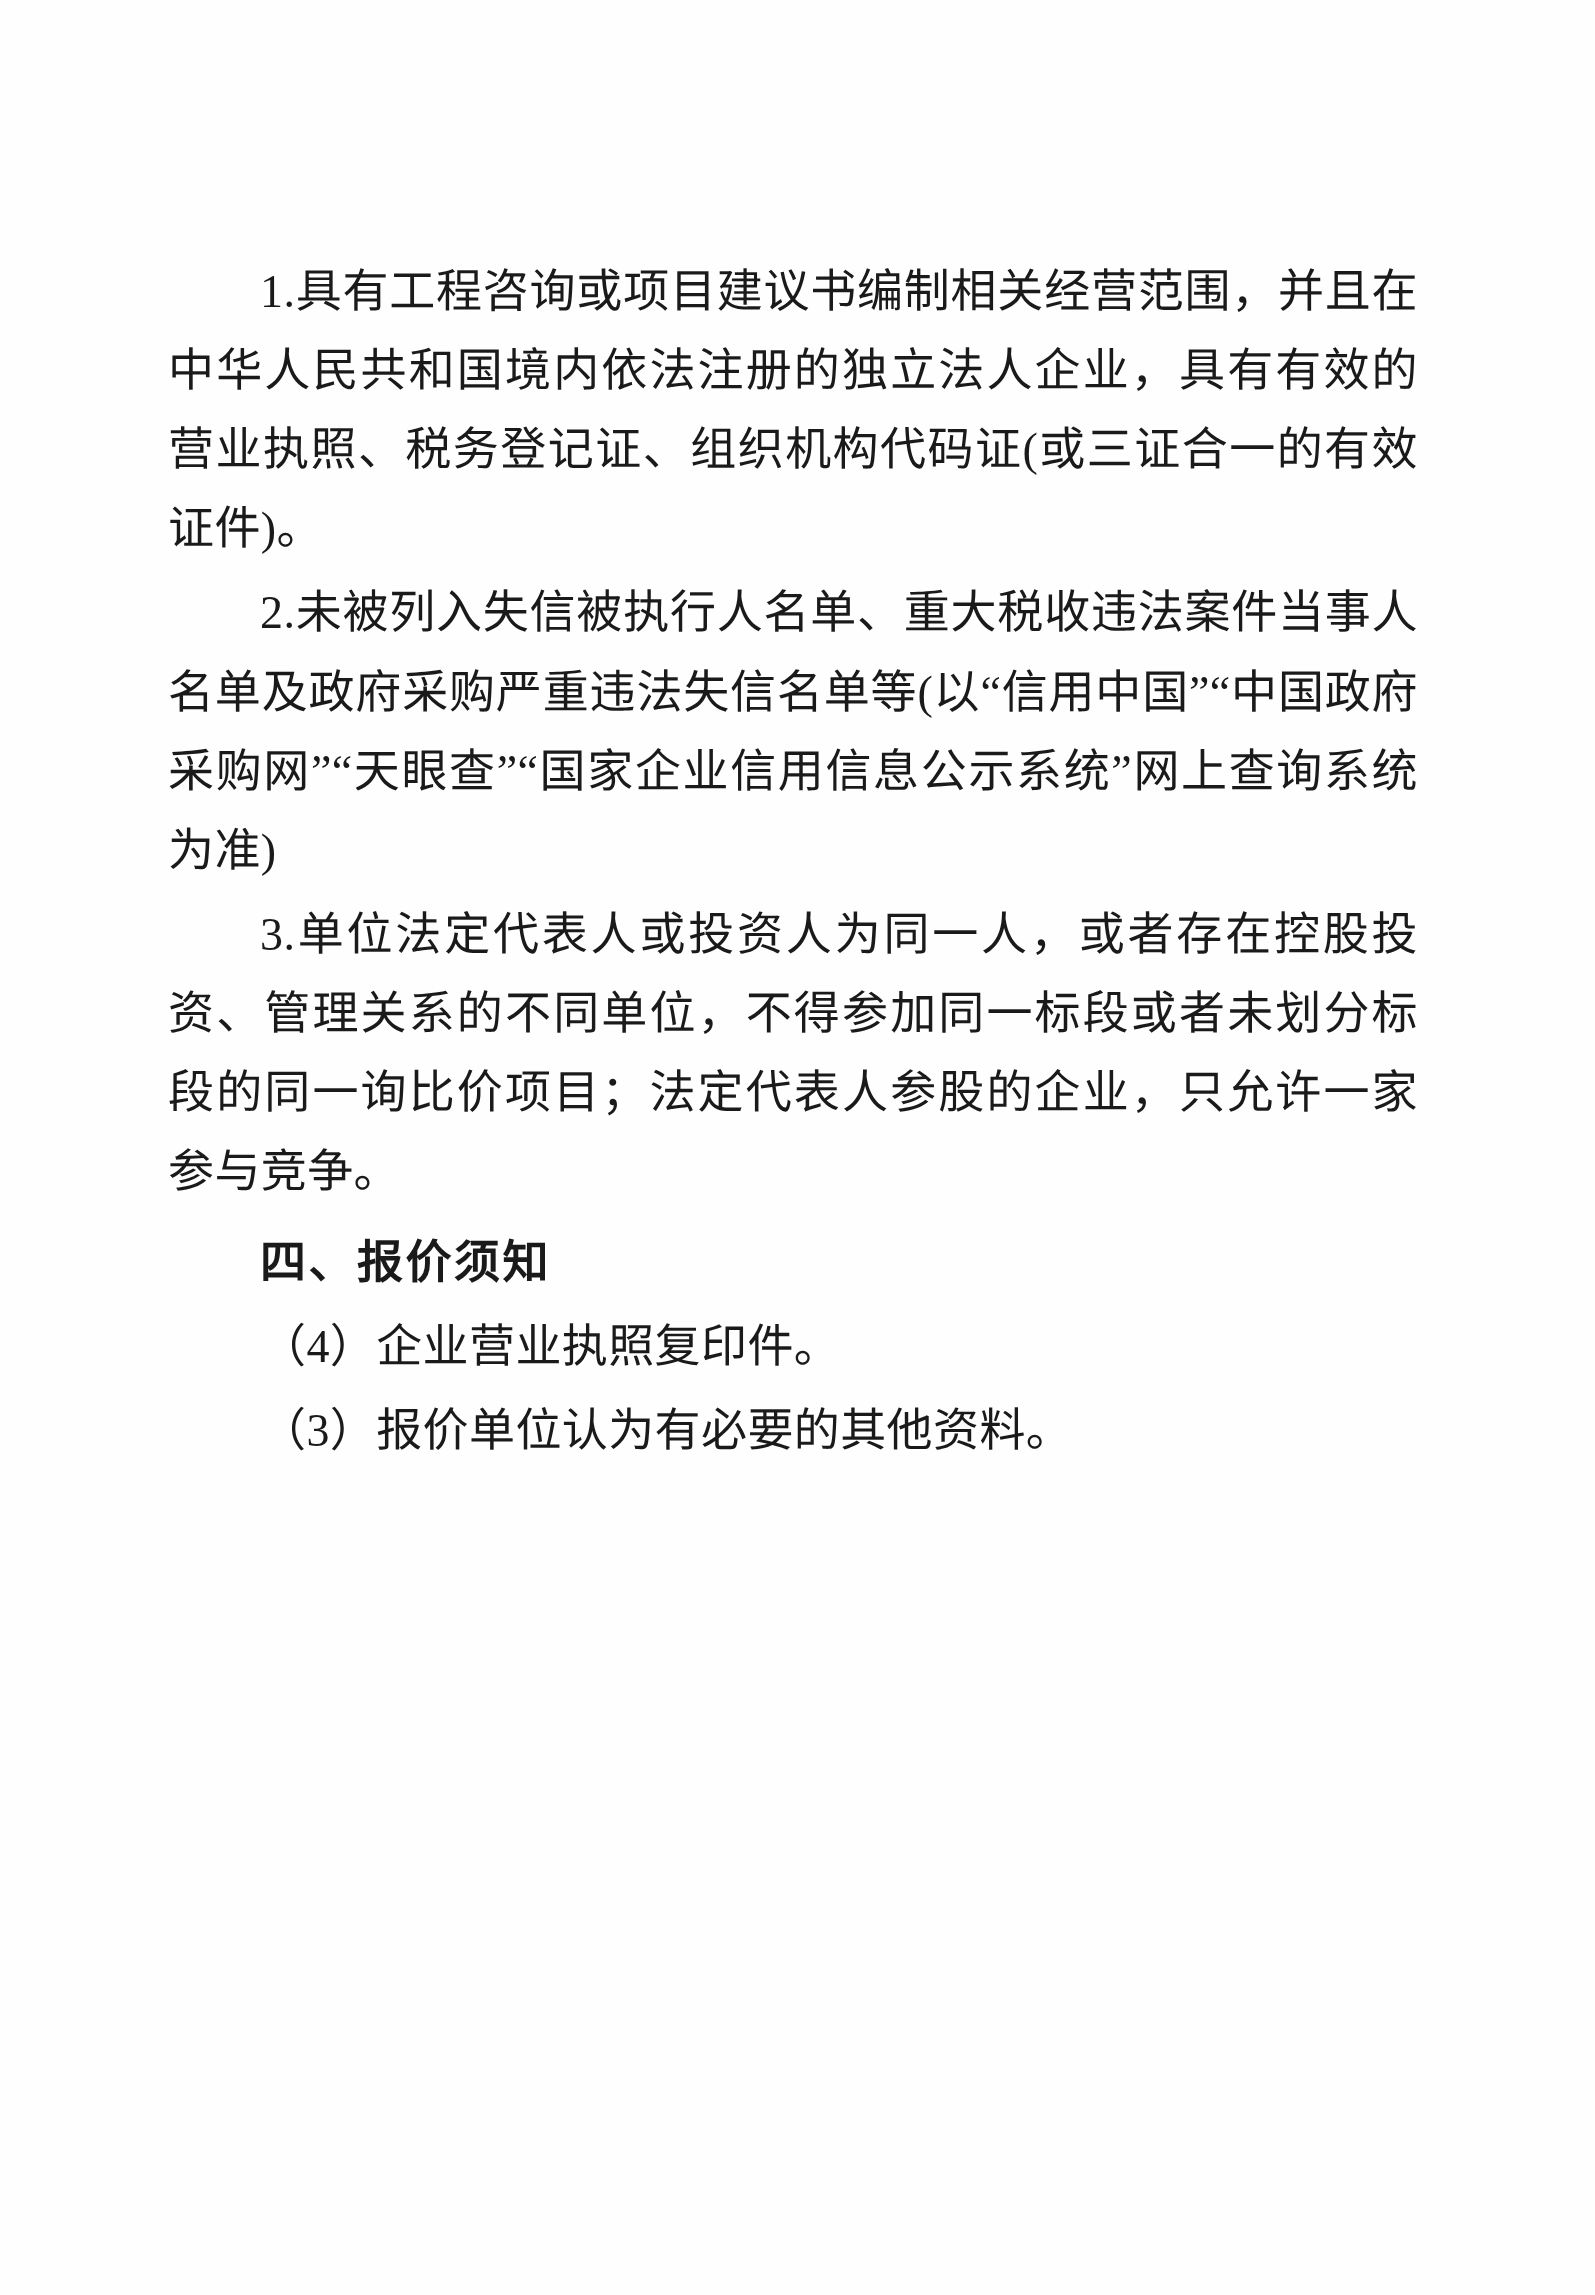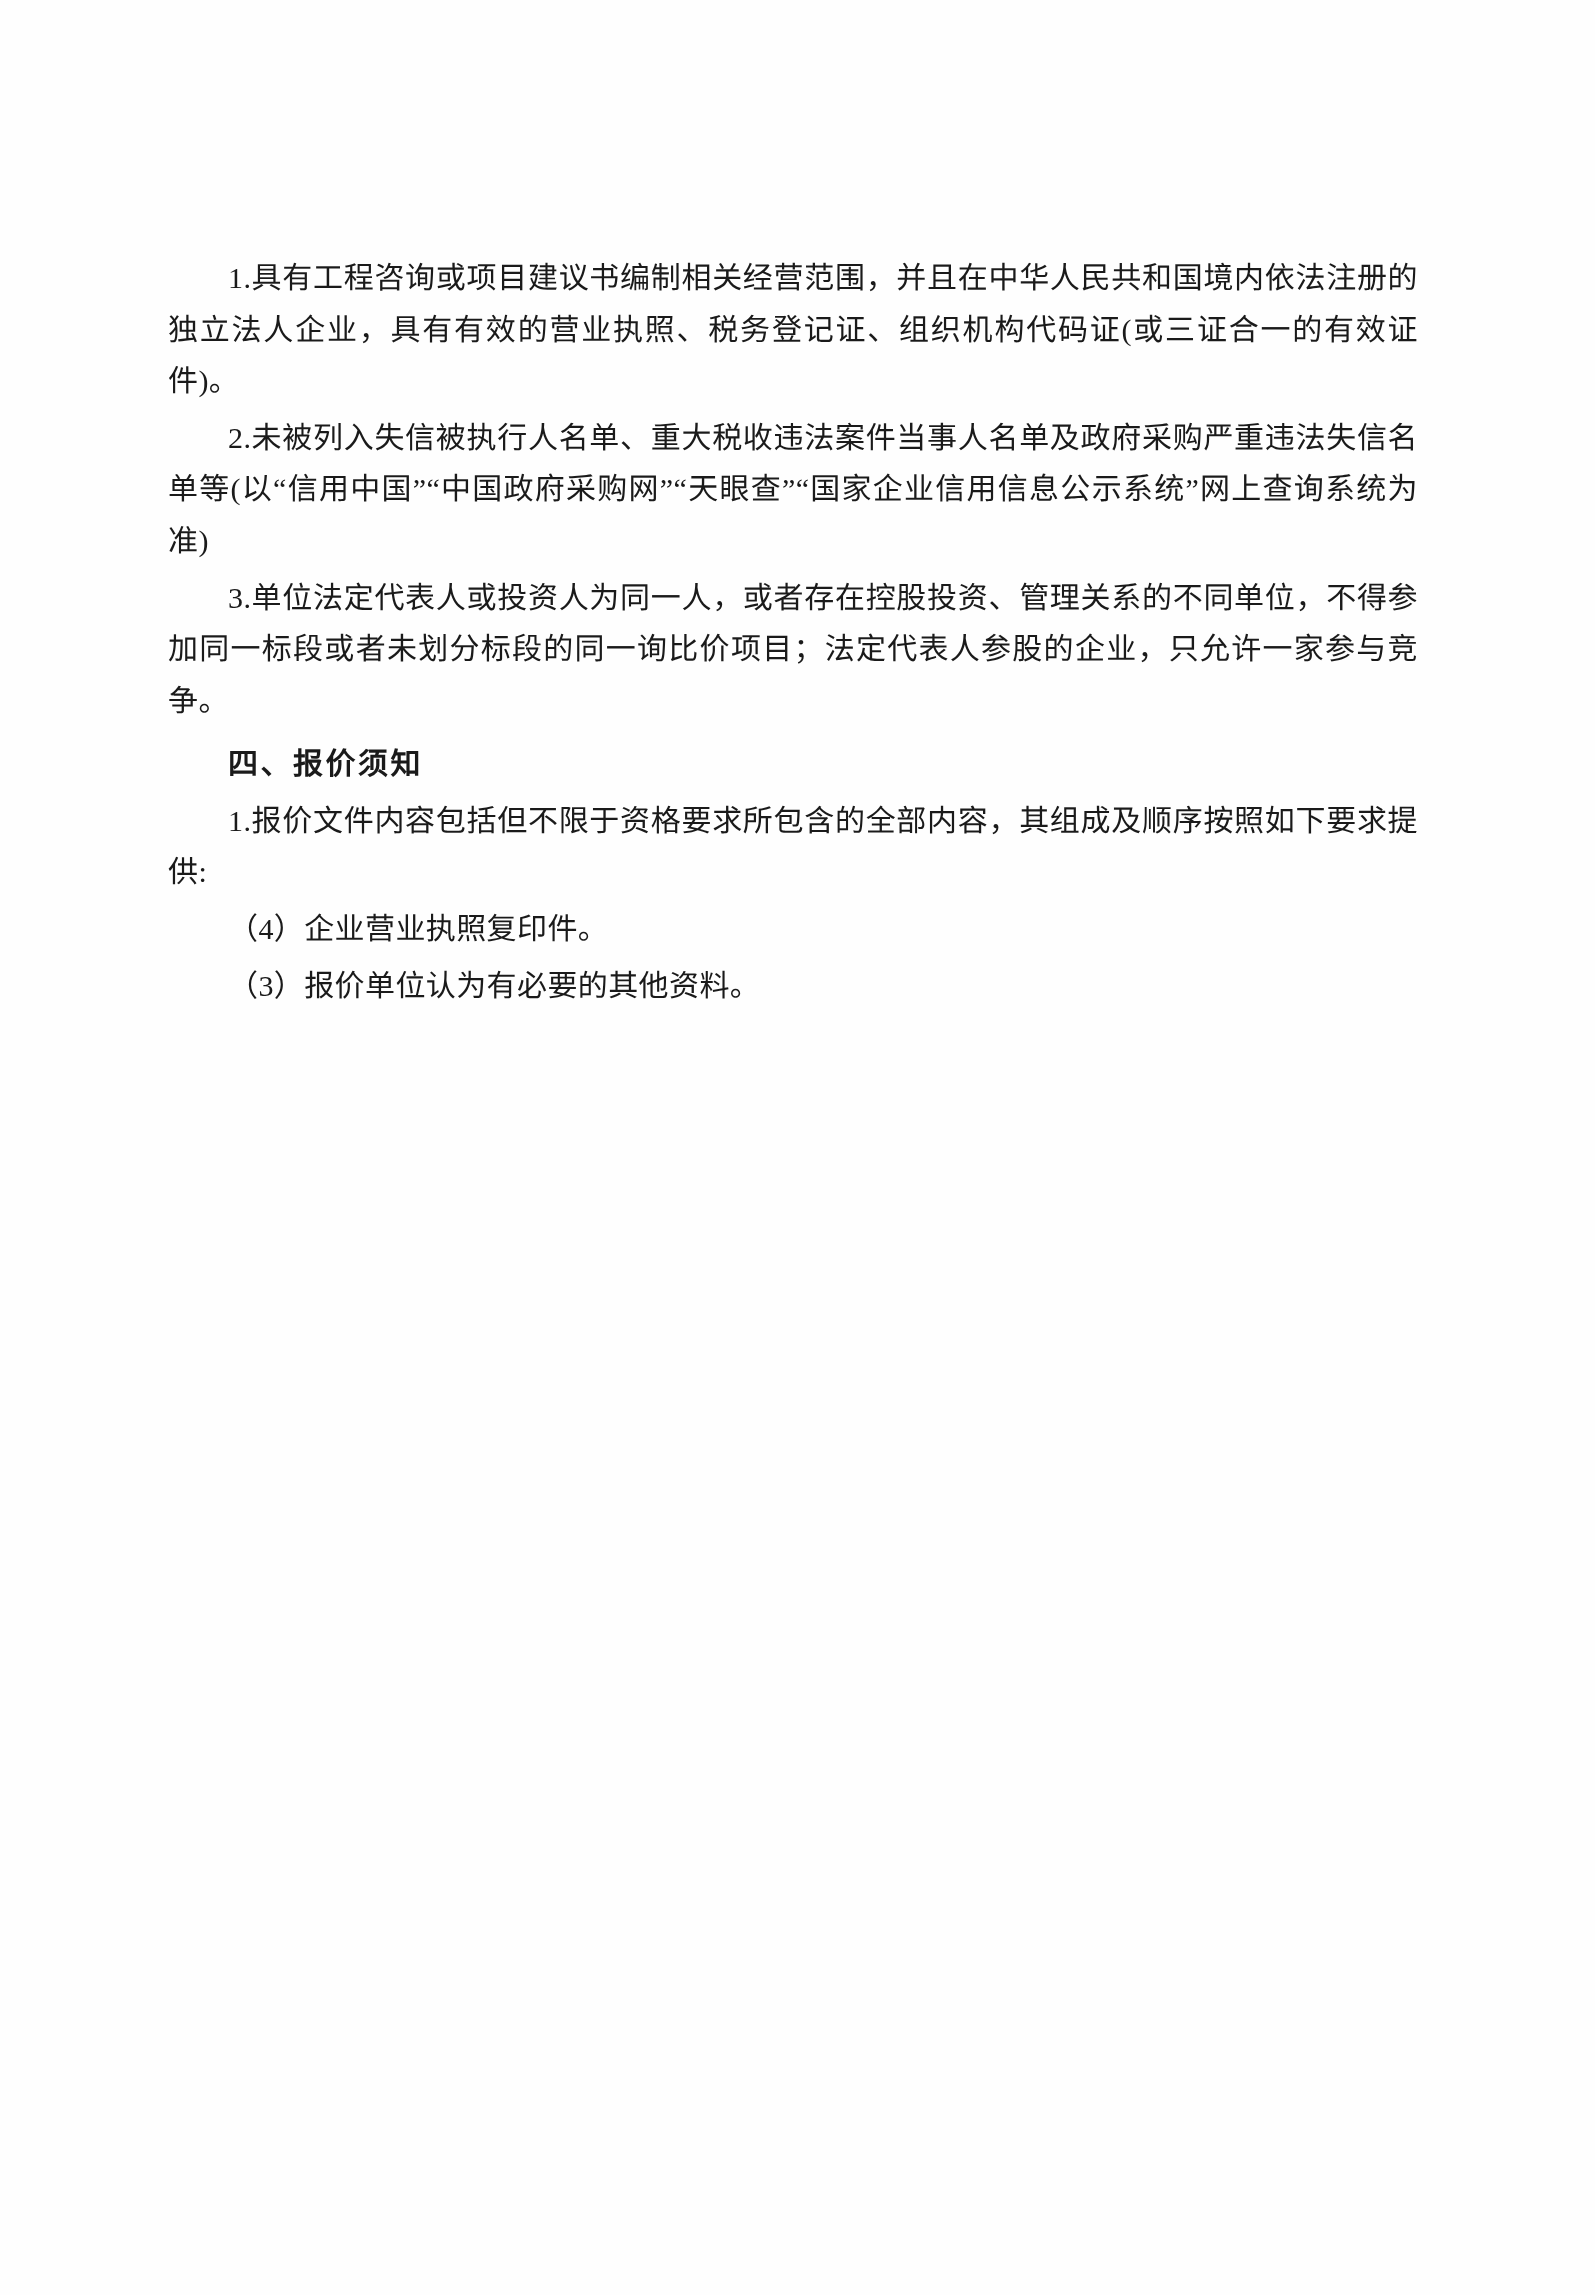--- a/index.html
+++ b/index.html
@@ -17,21 +17,21 @@
   }
   .page {
     position: relative;
     width: 1595px;
     min-height: 2295px;
     box-sizing: border-box;
     padding: 252px 177px 151px 168px;
     background: #fefefe;
   }
   .doc-body {
-    font-size: 30px;
+    font-size: 46px;
     line-height: 1.72;
     letter-spacing: 0.4px;
     text-align: justify;
     text-justify: inter-ideograph;
   }
   p.para {
     margin: 0 0 5px 0;
     text-indent: 2em;
   }
   p.heading {
@@ -50,20 +50,19 @@
 
 <div class="page">
   <div class="doc-body">
 
     <p class="para">1.具有工程咨询或项目建议书编制相关经营范围，并且在中华人民共和国境内依法注册的独立法人企业，具有有效的营业执照、税务登记证、组织机构代码证(或三证合一的有效证件)。</p>
     <p class="para">2.未被列入失信被执行人名单、重大税收违法案件当事人名单及政府采购严重违法失信名单等(以“信用中国”“中国政府采购网”“天眼查”“国家企业信用信息公示系统”网上查询系统为准)</p>
     <p class="para">3.单位法定代表人或投资人为同一人，或者存在控股投资、管理关系的不同单位，不得参加同一标段或者未划分标段的同一询比价项目；法定代表人参股的企业，只允许一家参与竞争。</p>
 
     <p class="heading">四、报价须知</p>
 
-    <p class="para">1.报价文件内容包括但不限于资格要求所包含的全部内容，其组成及顺序按照如下要求提供:</p>
     <p class="sub">（4）企业营业执照复印件。</p>
     <p class="sub">（3）报价单位认为有必要的其他资料。</p>
 
 
   </div>
 </div>
 
 
 </body></html>

